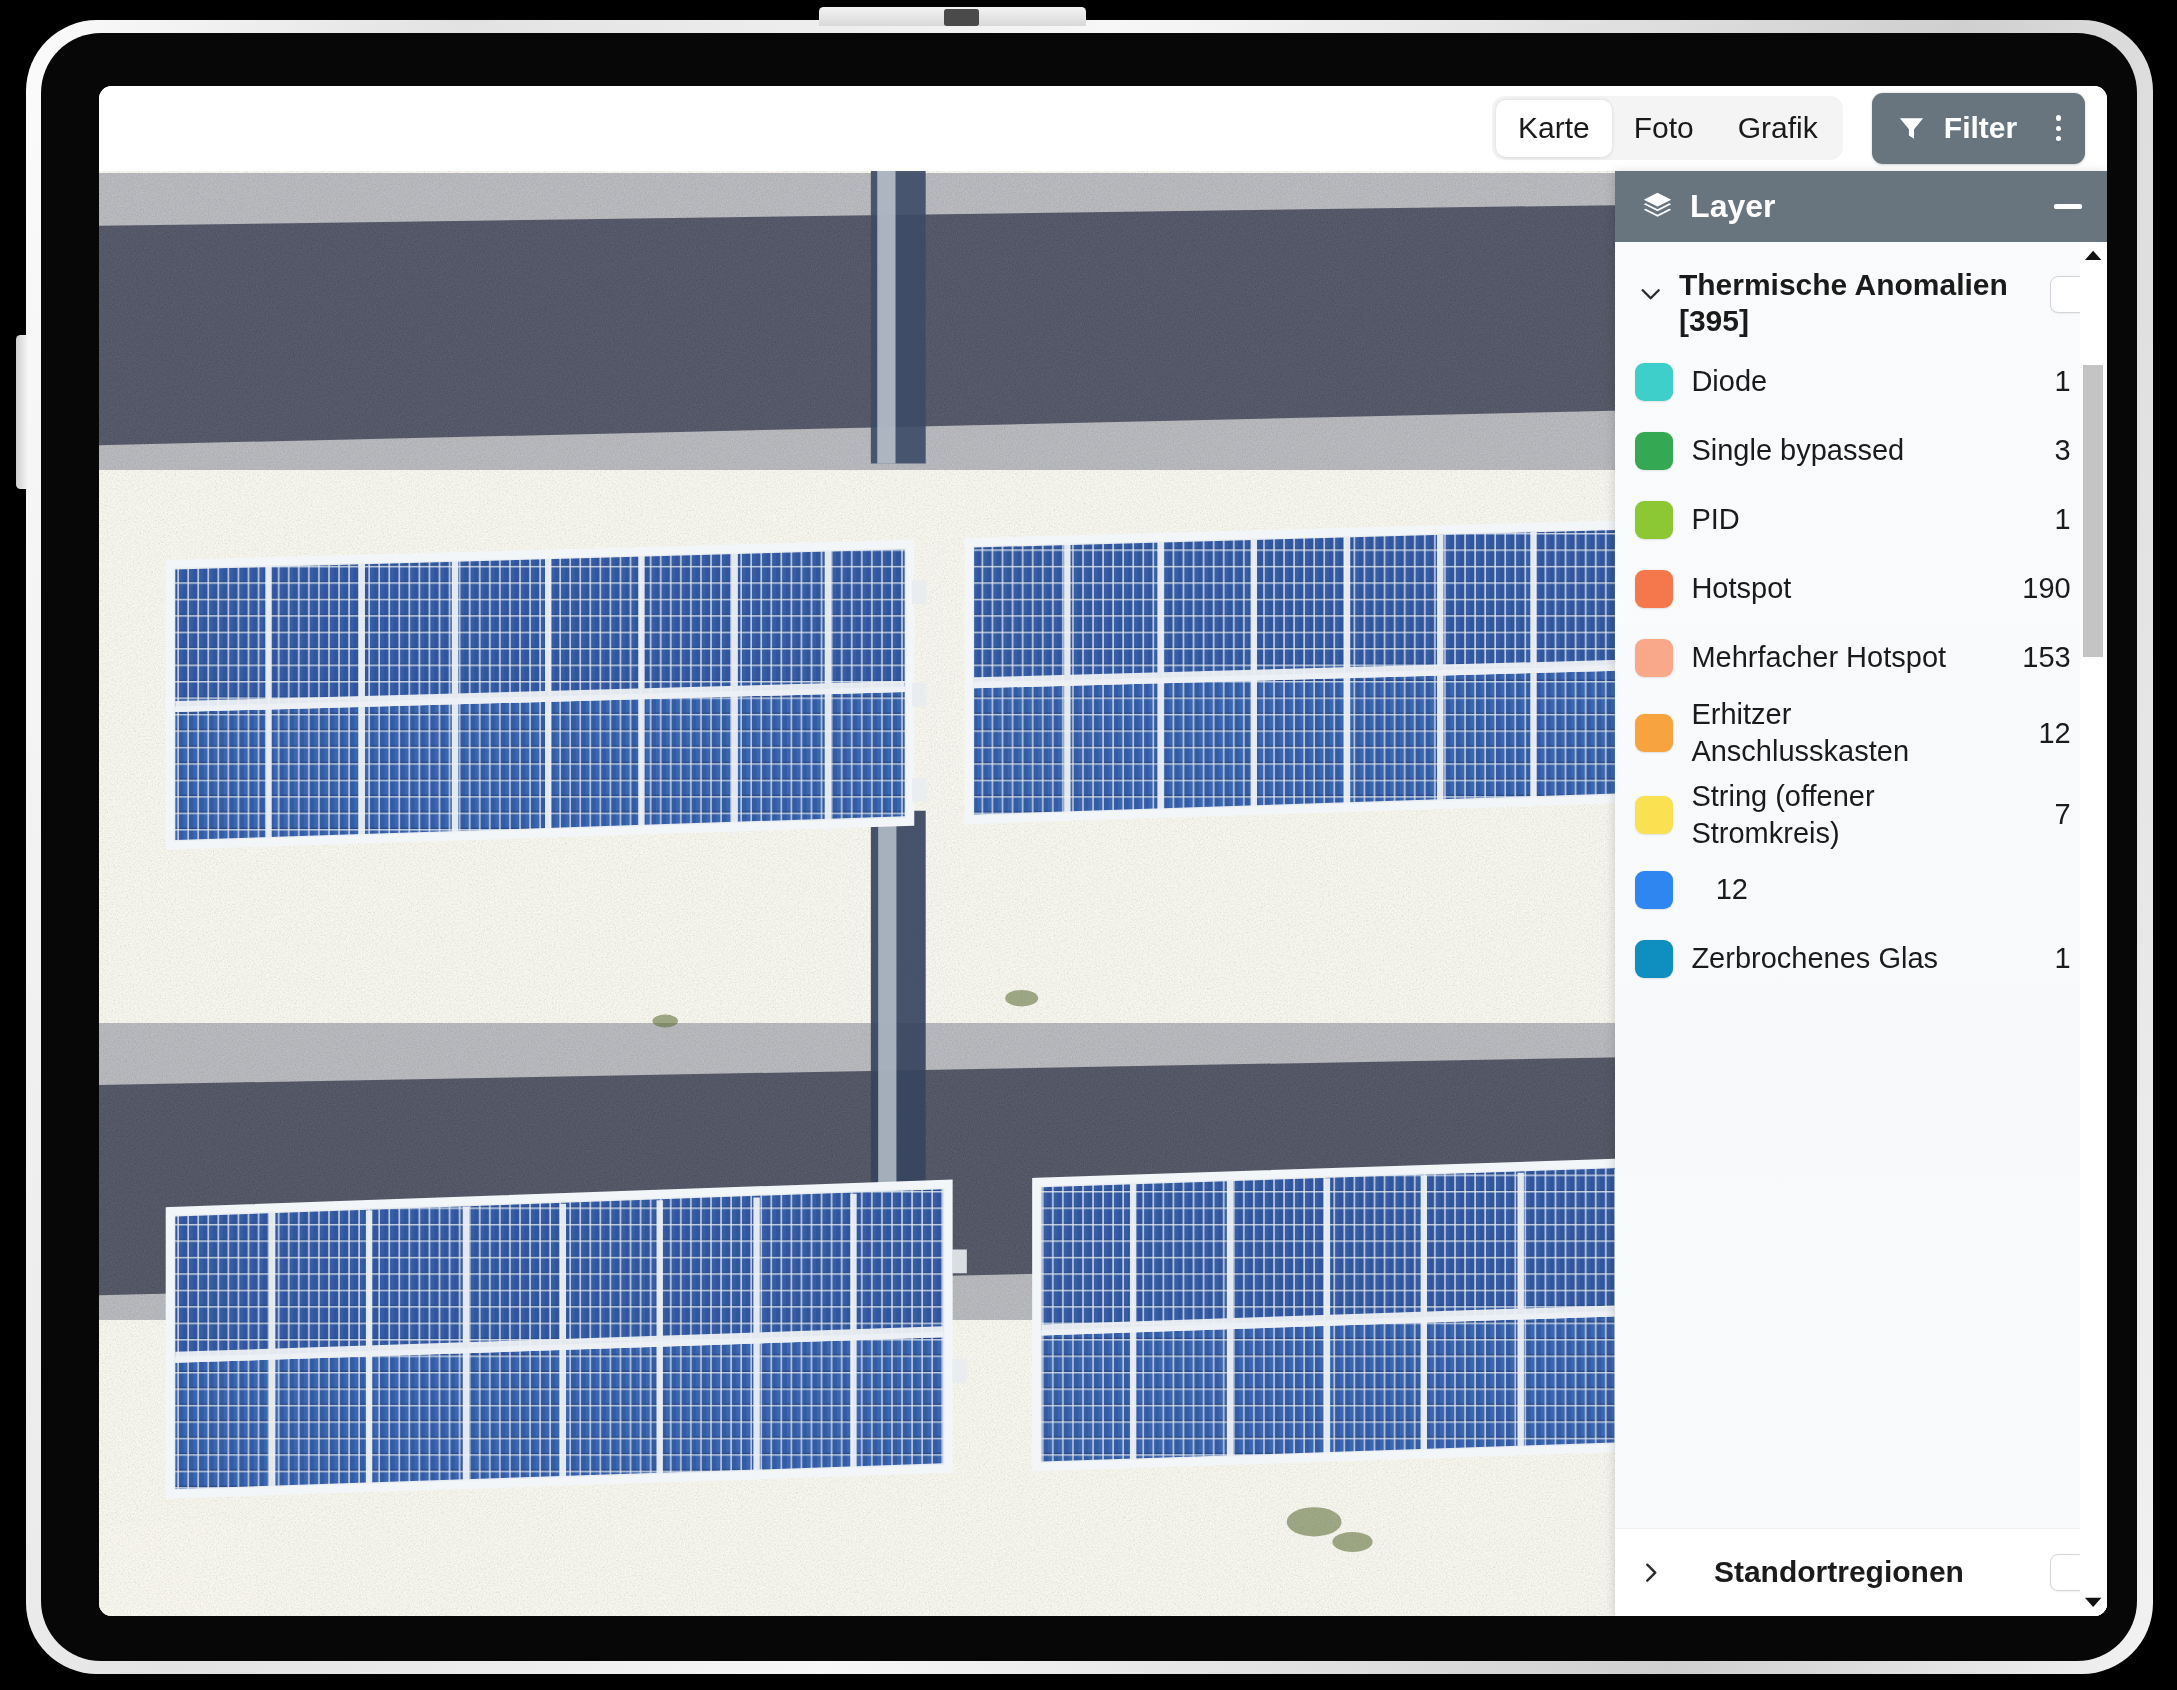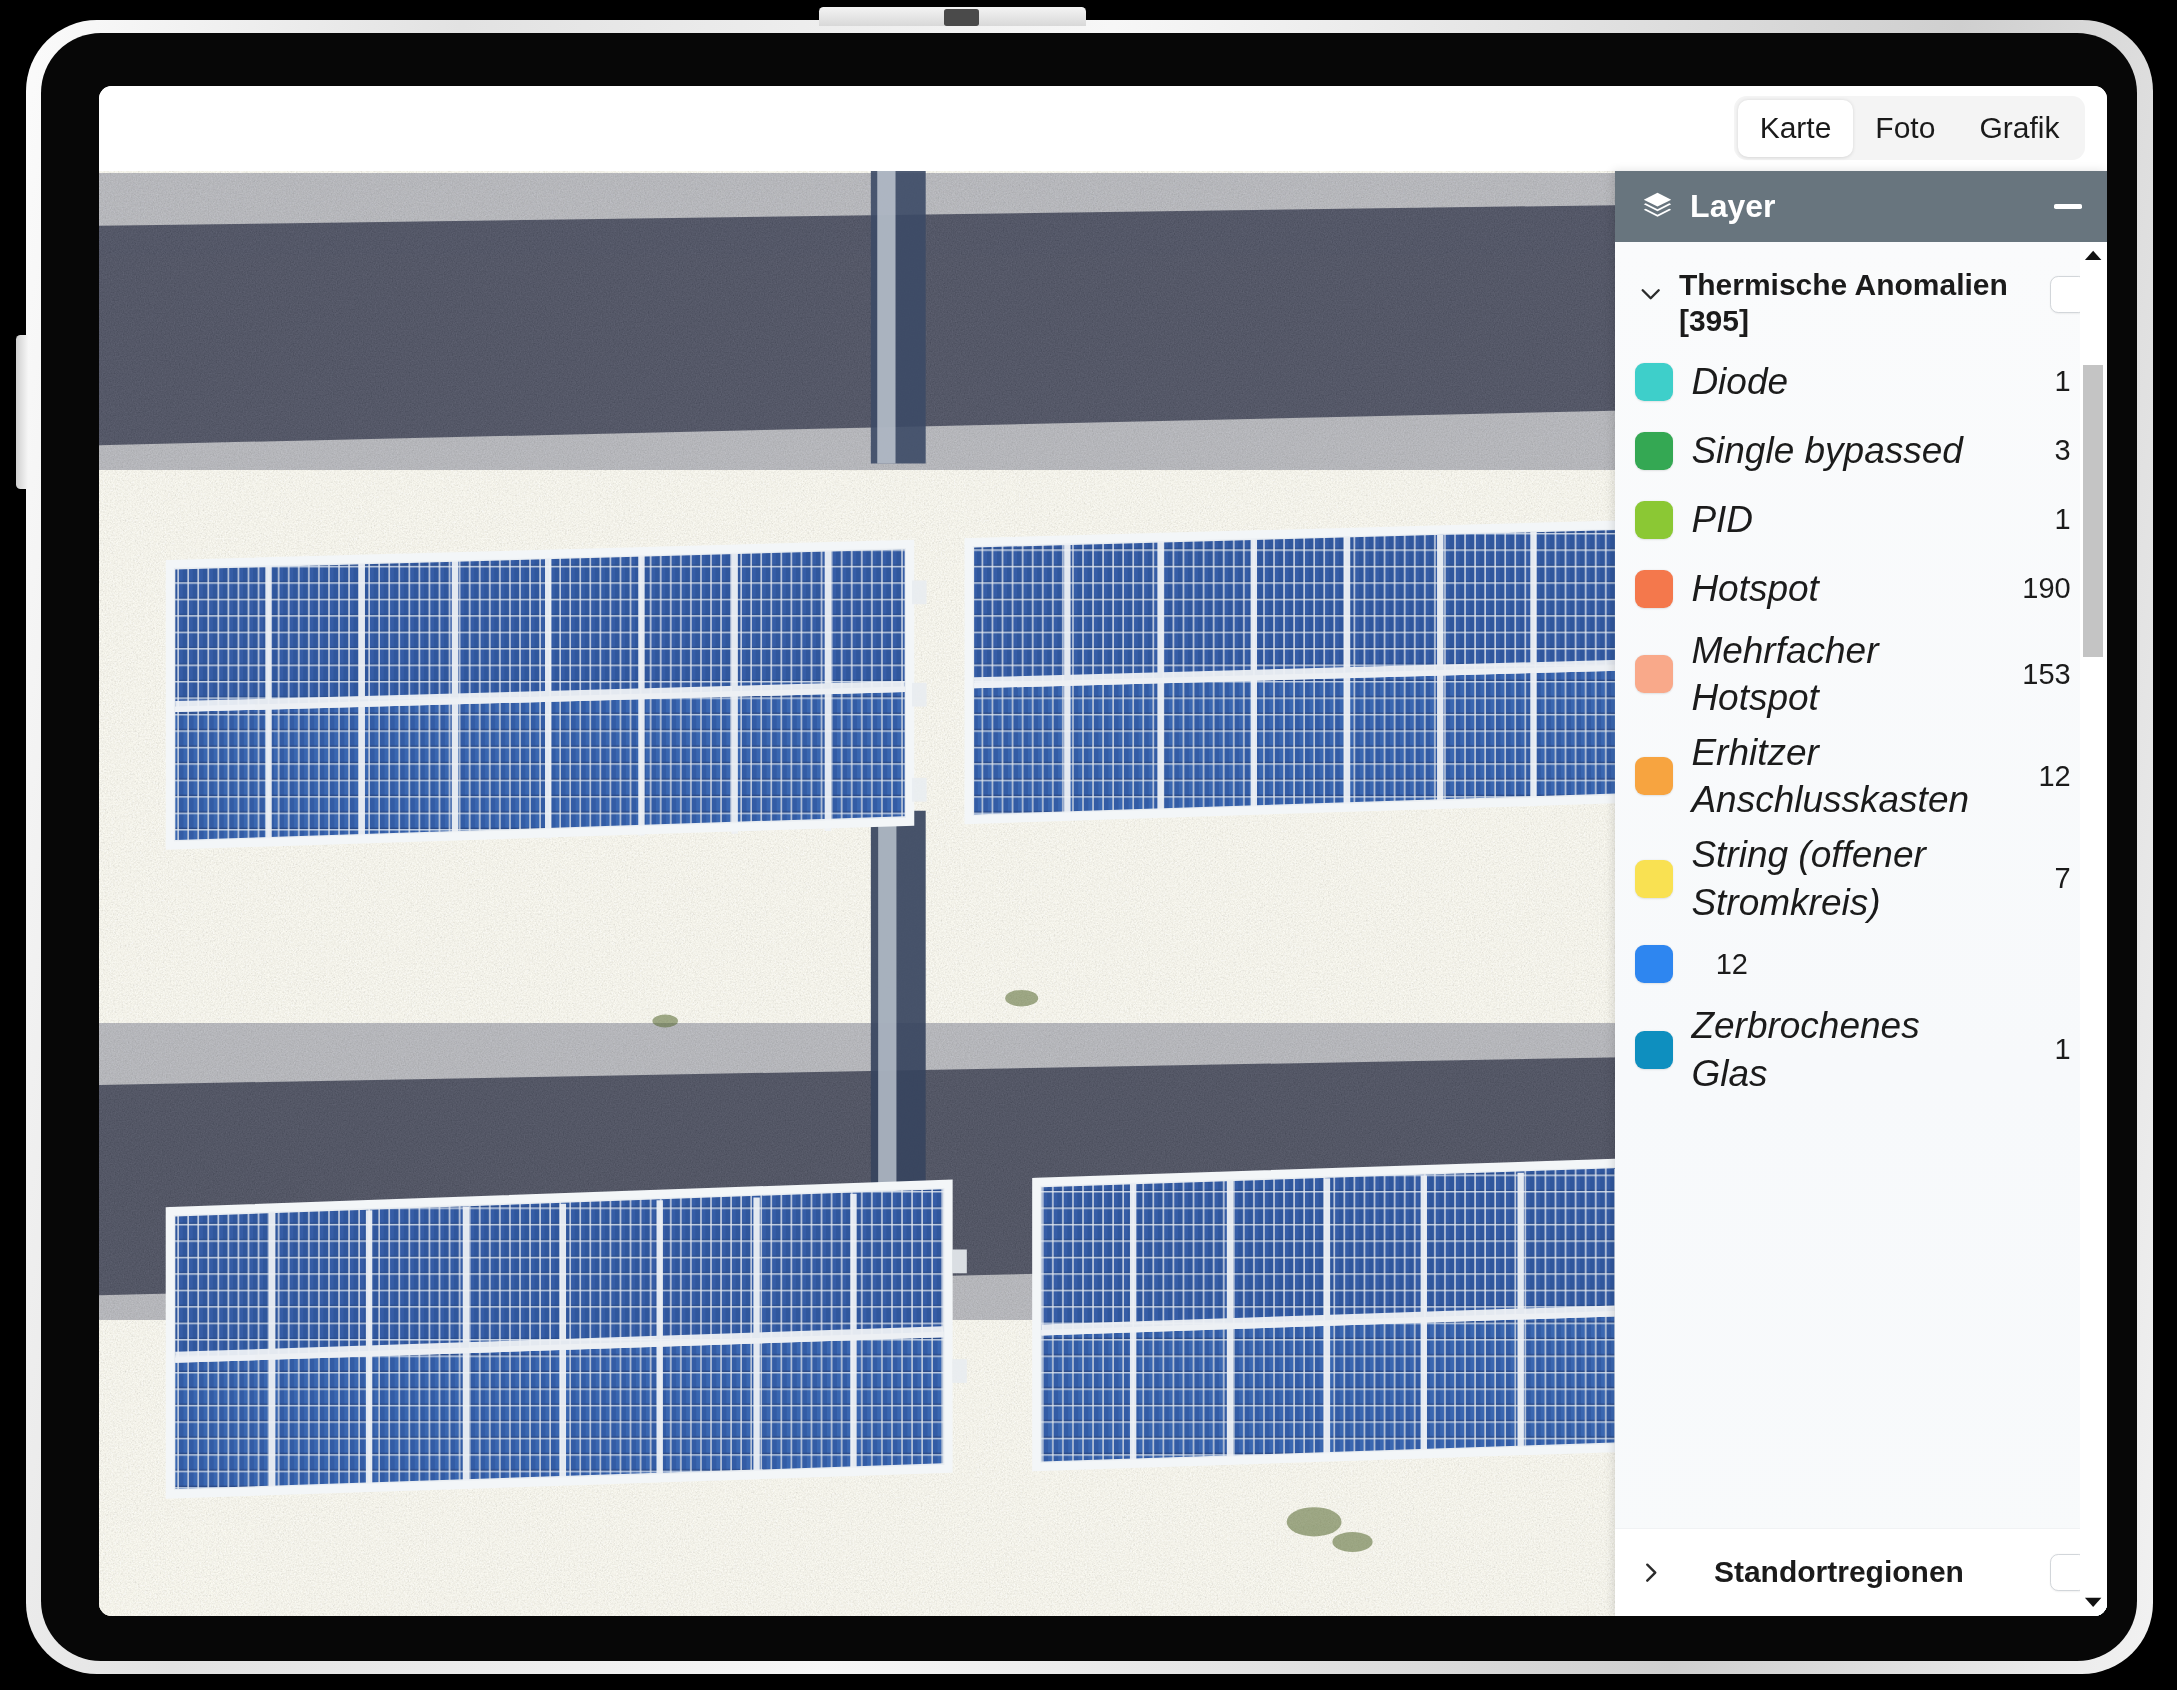--- a/index.html
+++ b/index.html
@@ -230,25 +230,24 @@
   }
   .swatch {
     width: 38px; height: 38px;
     border-radius: 9.1px;
     flex: 0 0 38px;
     margin-right: 18.3px;
     box-shadow: 0 0.9px 1.8px rgba(0,0,0,0.10);
   }
   .legend-label {
     flex: 1;
-    font-size: 37px;
+    font-size: 29px;
     color: #1b1b1b;
     line-height: 1.28;
     padding-right: 14.6px;
-    font-style: italic;
   }
   .legend-count {
     font-size: 29px;
     color: #1b1b1b;
     text-align: right;
     min-width: 73px;
     flex: 0 0 auto;
     padding-right: 16.4px;
   }
 
@@ -471,20 +470,33 @@
       </div>
 
       <div id="topbar">
 
         <div id="view-tabs">
           <div class="tab active">Karte</div>
           <div class="tab">Foto</div>
           <div class="tab">Grafik</div>
         </div>
 
+        <div class="pill-btn">
+          <span class="ic">
+            <svg width="31" height="31" viewBox="0 0 24 24">
+                <path d="M3 4h18l-7 8.5V20l-4-2.5v-5z" fill="#ffffff"></path>
+              </svg>
+          </span>
+          <span class="lbl">Filter</span>
+          <span id="kebab">
+              <i></i>
+              <i></i>
+              <i></i>
+            </span>
+        </div>
 
       </div>
 
       <div id="layer-panel">
 
         <div id="layer-header">
           <span class="ic">
             <svg width="33" height="33" viewBox="0 0 24 24">
               <path d="M12 2 22 7 12 12 2 7z" fill="#ffffff"></path>
               <path d="M12 14 3.4 9.7 2 10.4 12 15.4 22 10.4 20.6 9.7z" fill="#ffffff"></path>

